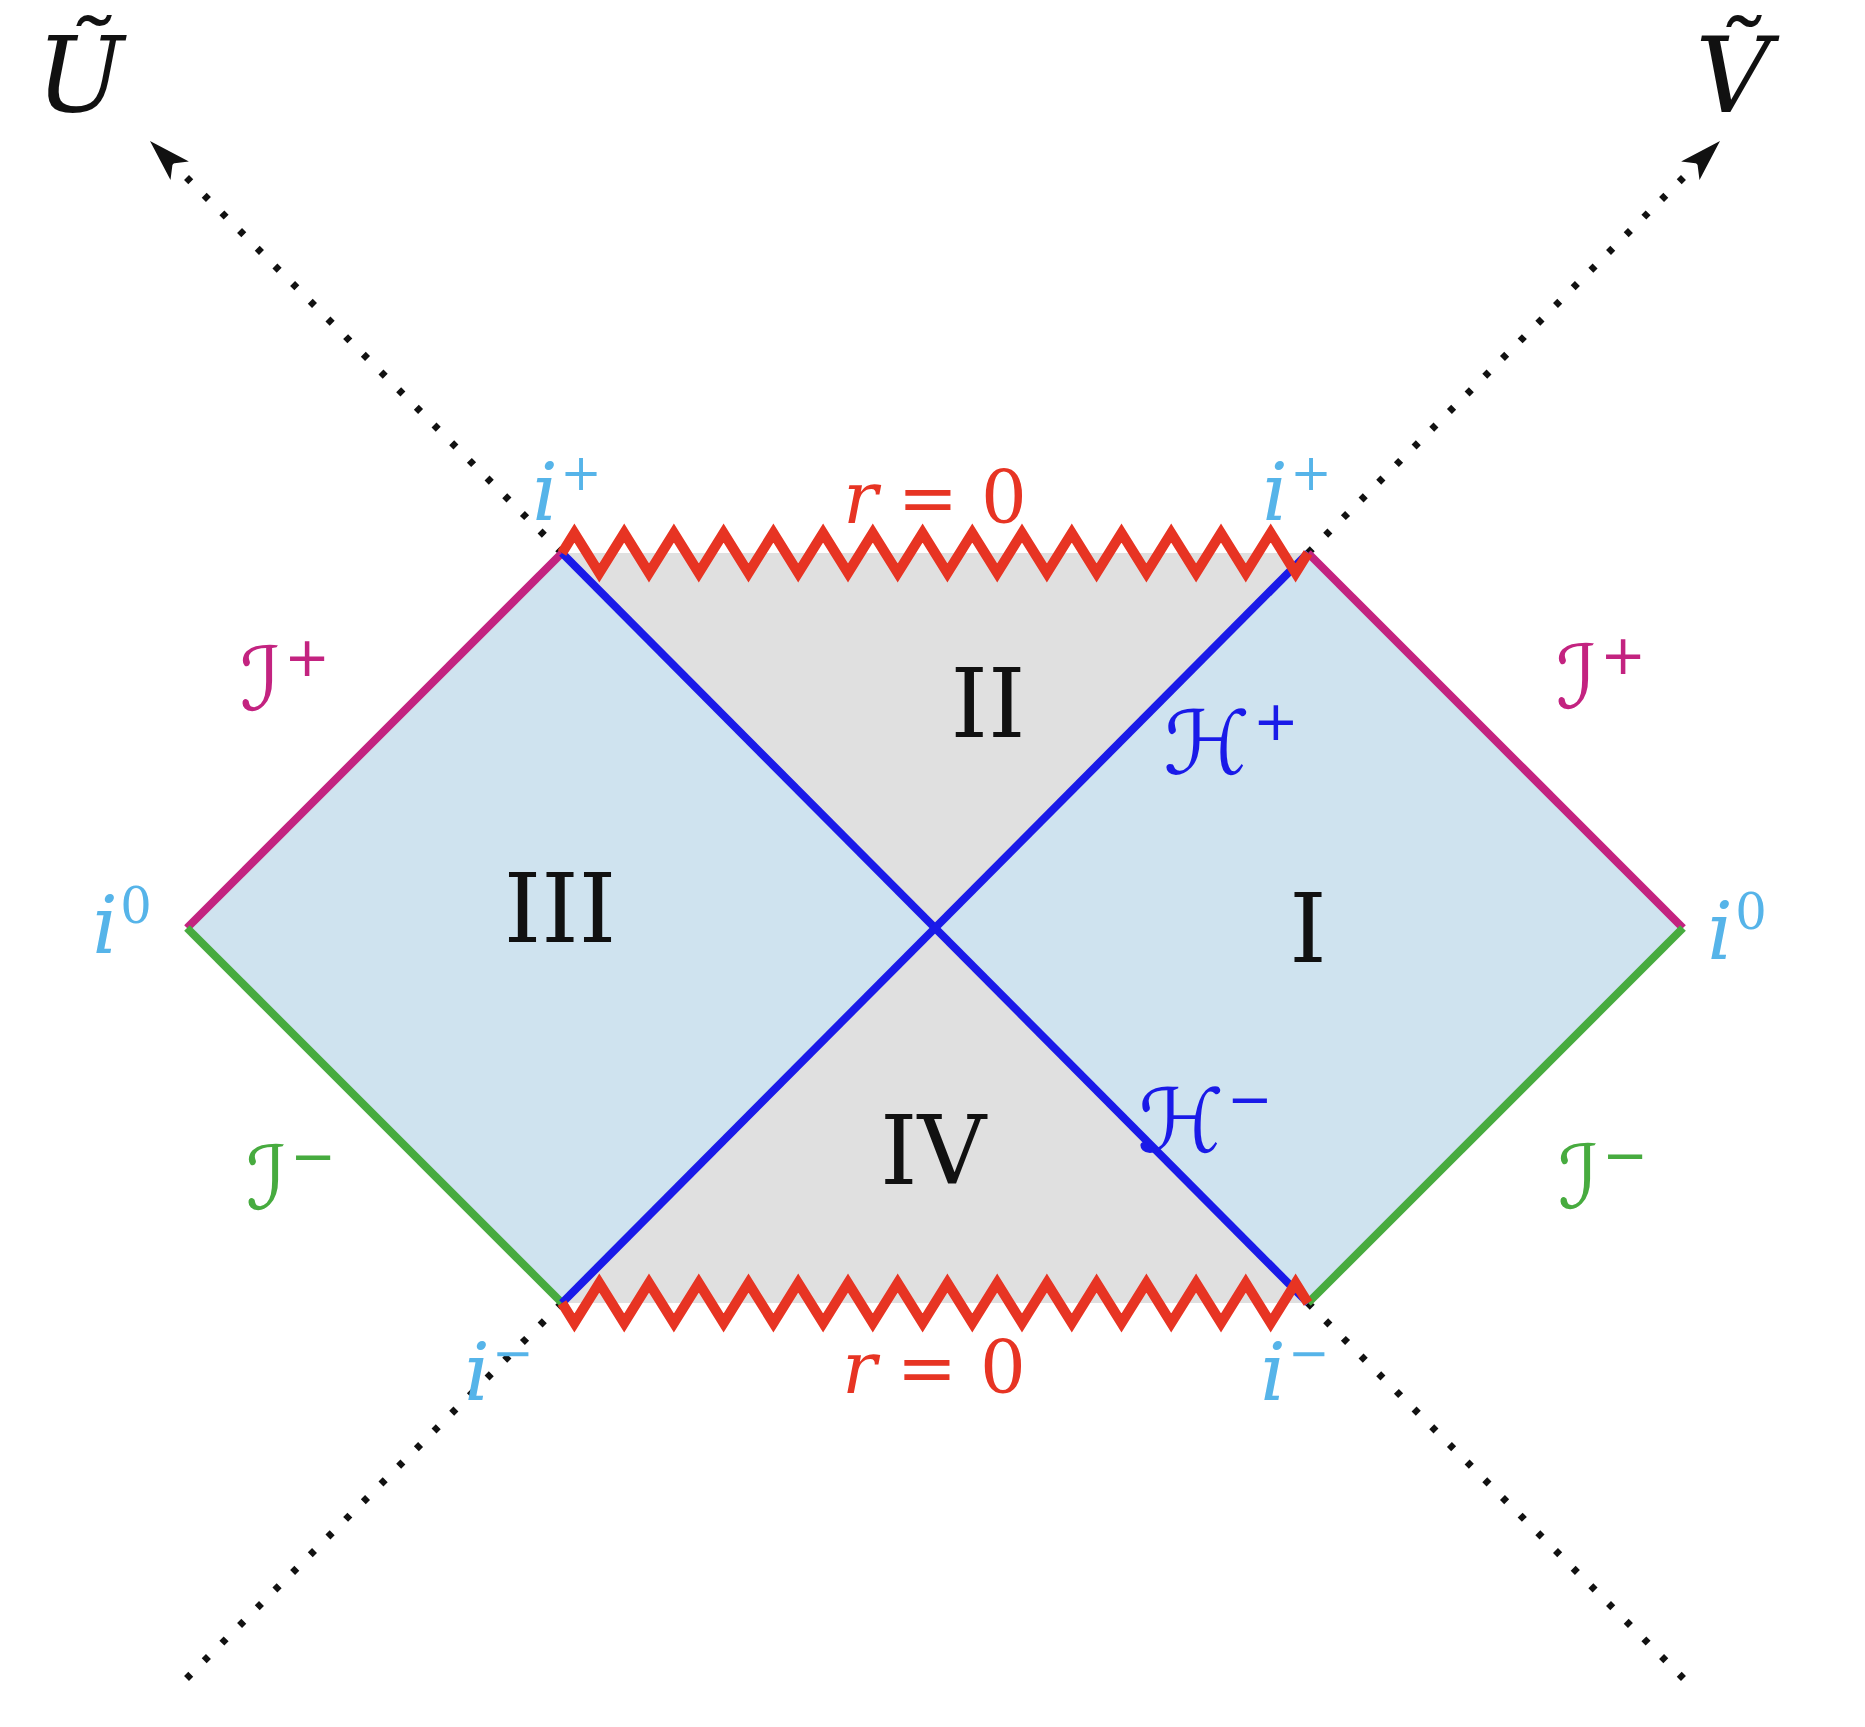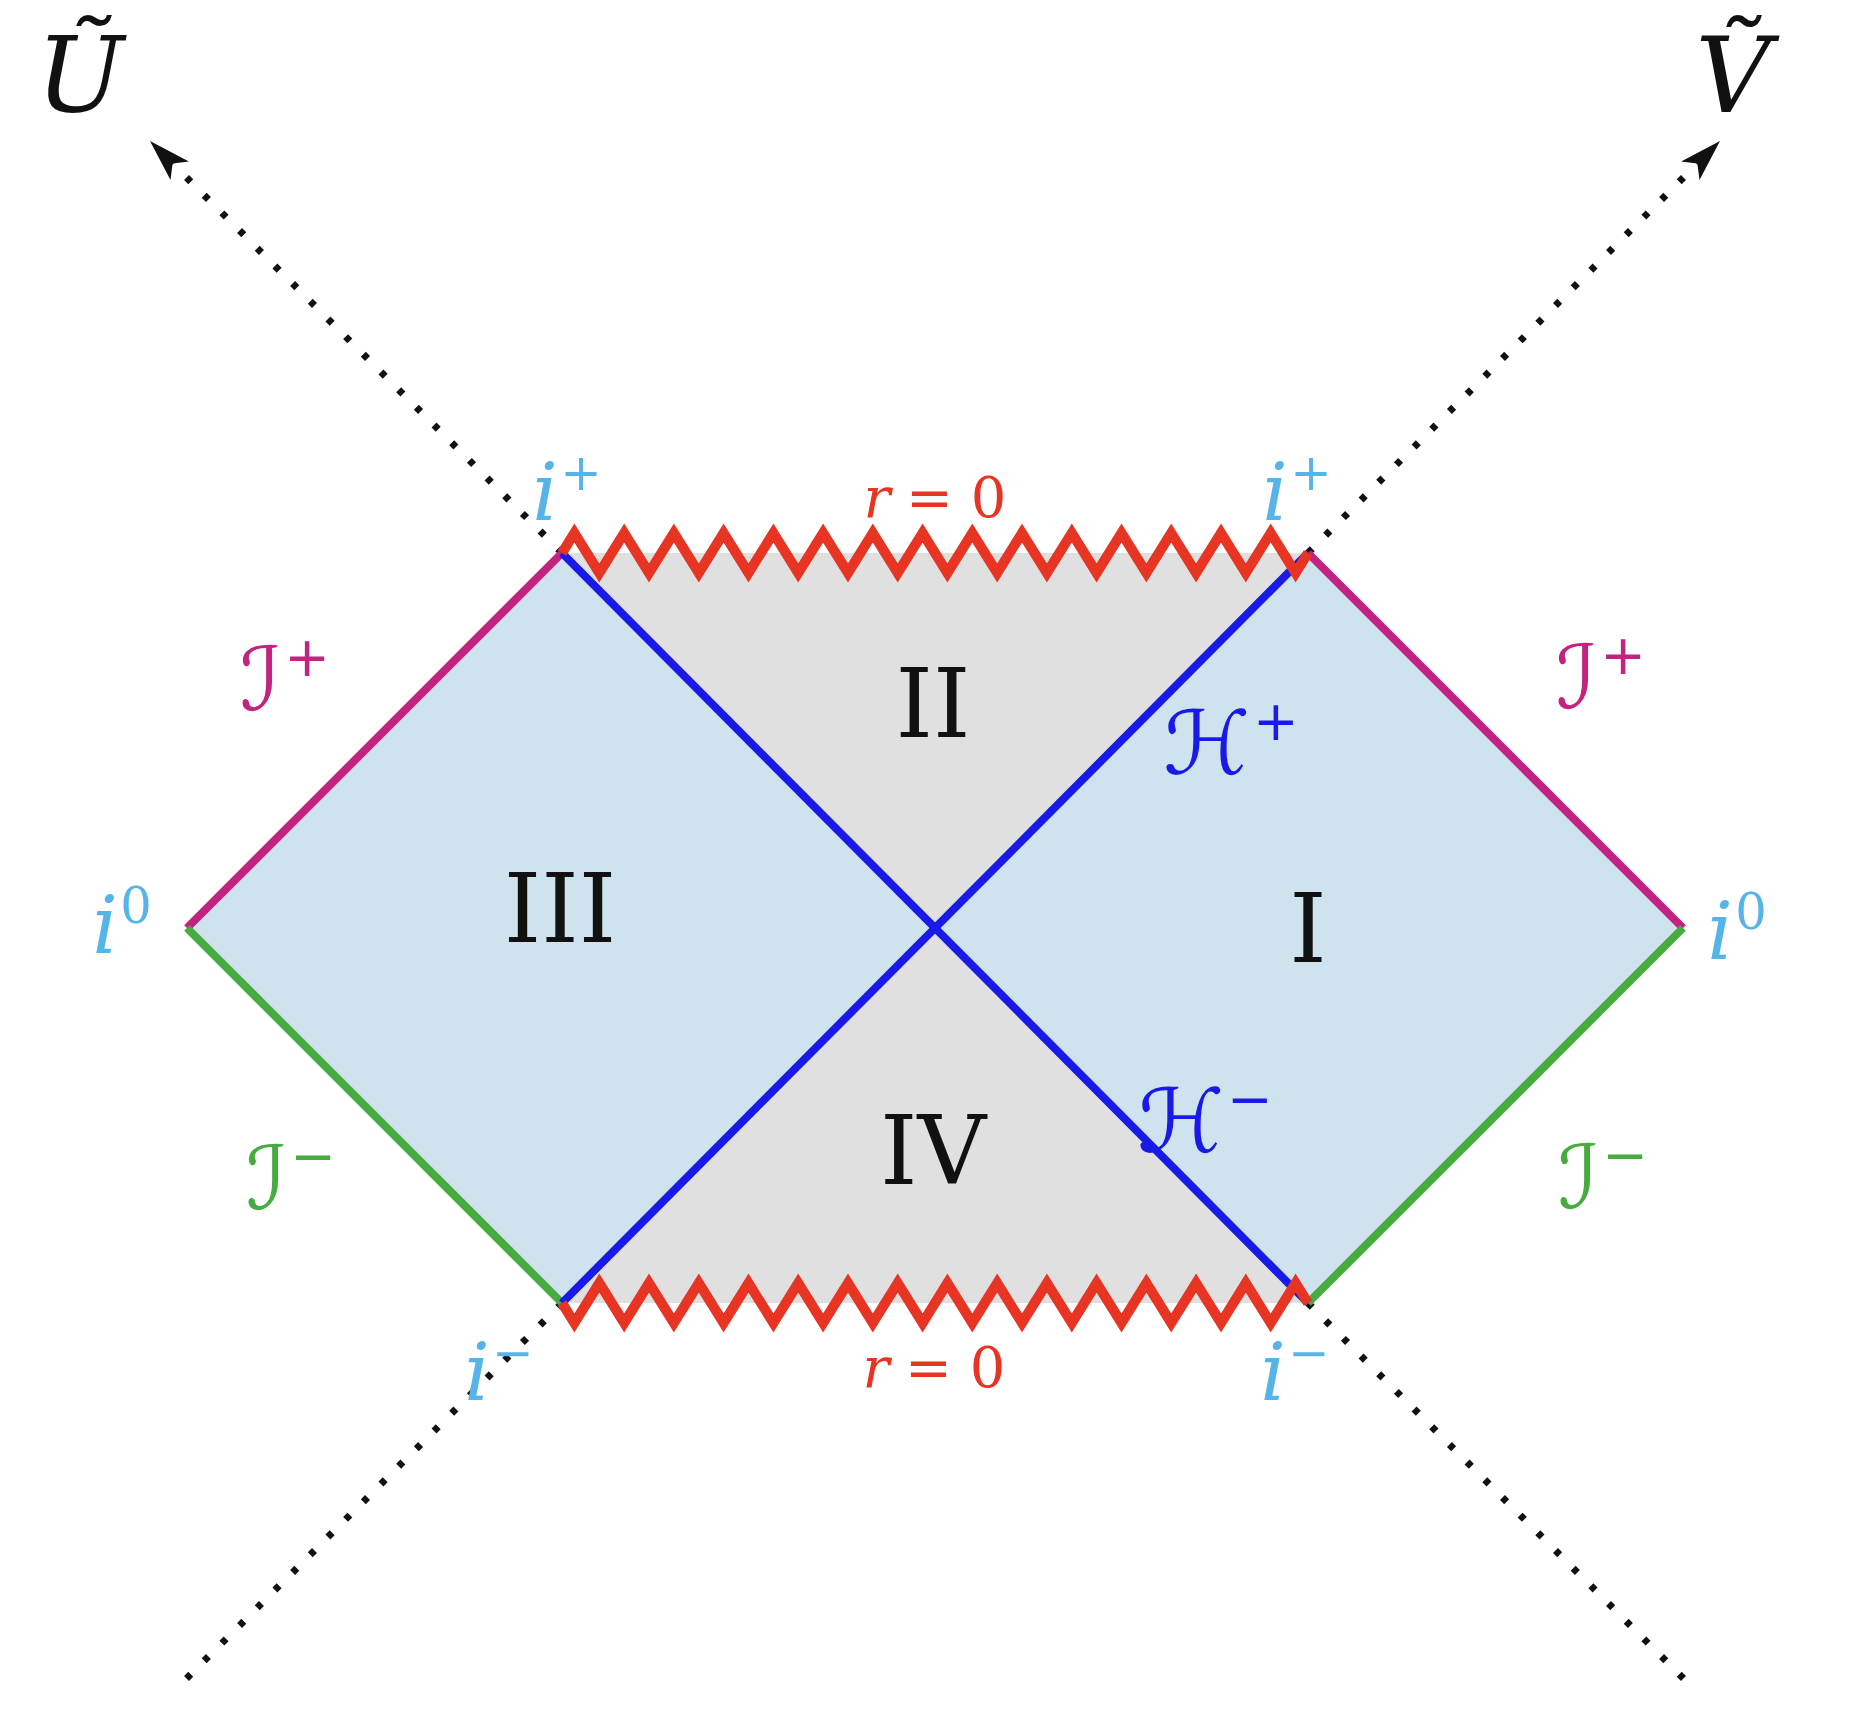--- a/index.html
+++ b/index.html
@@ -36,21 +36,21 @@
     vertical-align:.62em;
     margin-left:.05em;
   }
   .axis-label{
     font-size:104px;font-style:italic;color:var(--axis-black,#111);
   }
   .i-label{
     font-size:80px;font-style:italic;color:var(--infinity-skyblue,#56b4e9);
   }
   .r-label{
-    font-size:56px;color:var(--singularity-red,#e73423);
+    font-size:72px;color:var(--singularity-red,#e73423);
   }
   .r-label .r-var{font-style:italic;}
   .r-label .r-eq{font-style:normal;margin-left:.28em;}
   .script-label{
     font-family:"DejaVu Sans", sans-serif;
     font-size:88px;
   }
   .scri-plus-label{color:var(--scri-plus-magenta,#c32380);}
   .scri-minus-label{color:var(--scri-minus-green,#47ab3f);}
   .horizon-label{color:var(--horizon-blue,#1a1ae8);}
@@ -106,17 +106,17 @@
 
   <div class="lbl script-label scri-plus-label" style="left:285px;top:677px"><span class="base">ℐ</span><span class="sup">+</span></div>
   <div class="lbl script-label scri-plus-label" style="left:1601px;top:675px"><span class="base">ℐ</span><span class="sup">+</span></div>
   <div class="lbl script-label scri-minus-label" style="left:291px;top:1176px"><span class="base">ℐ</span><span class="sup">−</span></div>
   <div class="lbl script-label scri-minus-label" style="left:1603px;top:1175px"><span class="base">ℐ</span><span class="sup">−</span></div>
 
   <div class="lbl script-label horizon-label" style="left:1231px;top:741px"><span class="base">ℋ</span><span class="sup">+</span></div>
   <div class="lbl script-label horizon-label" style="left:1205px;top:1119px"><span class="base">ℋ</span><span class="sup">−</span></div>
 
   <div class="lbl region-label" style="left:1308px;top:929px">I</div>
-  <div class="lbl region-label" style="left:933px;top:704px">II</div>
+  <div class="lbl region-label" style="left:988px;top:704px">II</div>
   <div class="lbl region-label" style="left:560px;top:909px">III</div>
   <div class="lbl region-label" style="left:933px;top:1151px">IV</div>
 
 </div>
 
 </body></html>

